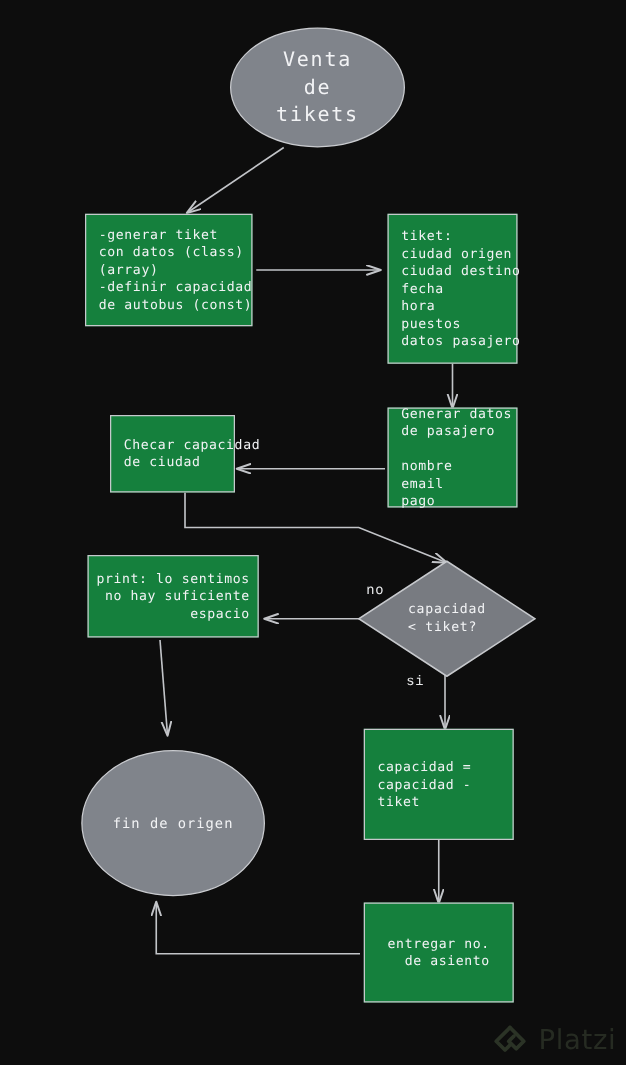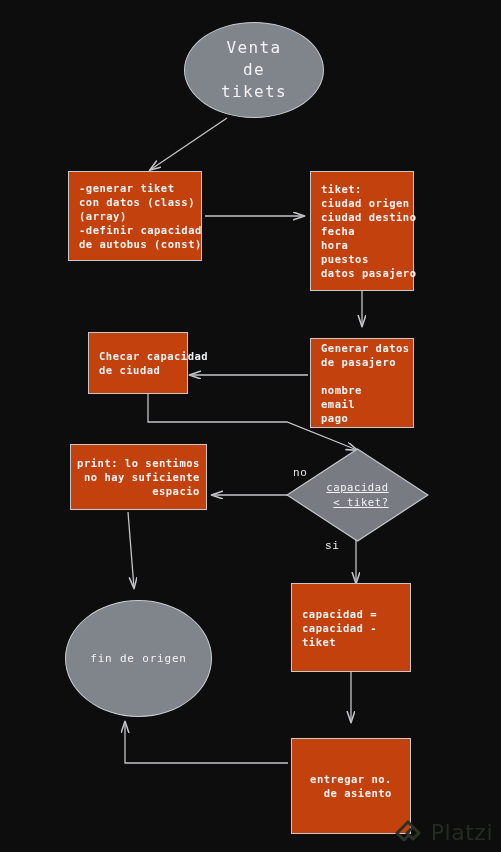--- a/index.html
+++ b/index.html
@@ -12,31 +12,30 @@
     position: relative;
     width: 501px;
     height: 852px;
     background: #0d0d0d;
     overflow: hidden;
     font-family: "DejaVu Sans Mono", "Liberation Mono", monospace;
   }
   .node {
     position: absolute;
     box-sizing: border-box;
-    background: #c2410c;
+    background: #15803d;
     border: 1px solid #c6c8cc;
     color: #f2f3f5;
     font-size: 10.5px;
     line-height: 14px;
     letter-spacing: 0.5px;
     white-space: pre;
     display: flex;
     flex-direction: column;
     justify-content: center;
-    font-weight: bold;
   }
   .node.box {
     padding: 6px 10px;
   }
   .node.center {
     align-items: center;
     text-align: right;
   }
   .node.left {
     align-items: flex-start;
@@ -69,22 +68,21 @@
     position: absolute;
     inset: 0;
     display: flex;
     align-items: center;
     justify-content: center;
     color: #f2f3f5;
     font-size: 10.5px;
     line-height: 15px;
     letter-spacing: 0.6px;
     white-space: pre;
-    text-align: right;
-    text-decoration: underline;
+    text-align: left;
   }
   .edge-label {
     position: absolute;
     color: #e9eaec;
     font-size: 11px;
     letter-spacing: 0.6px;
     white-space: pre;
     font-family: Liberation Mono, monospace;
   }
   svg.links {
@@ -160,21 +158,21 @@
   <div class="node box left" style="left:310px; top:171px; width:104px; height:120px;">
     <span>tiket:
 ciudad origen
 ciudad destino
 fecha
 hora
 puestos
 datos pasajero</span>
   </div>
 
-  <div class="node box left" style="left:310px; top:338px; width:104px; height:90px;">
+  <div class="node box left" style="left:310px; top:326px; width:104px; height:80px;">
     <span>Generar datos
 de pasajero
 
 nombre
 email
 pago</span>
   </div>
 
   <div class="node box left" style="left:88px; top:332px; width:100px; height:62px;">
     <span>Checar capacidad
@@ -197,21 +195,21 @@
 
   <div class="edge-label" style="left:293px; top:467px;">no</div>
   <div class="edge-label" style="left:325px; top:540px;">si</div>
 
   <div class="node box left" style="left:291px; top:583px; width:120px; height:89px;">
     <span>capacidad =
 capacidad -
 tiket</span>
   </div>
 
-  <div class="node box center" style="left:291px; top:722px; width:120px; height:96px;margin-top:16px;">
+  <div class="node box center" style="left:291px; top:722px; width:120px; height:80px;">
     <span>entregar no.
 de asiento</span>
   </div>
 
   <div class="terminal" style="left:65px; top:600px; width:147px; height:117px; font-size:11px; letter-spacing:0.8px;">
     <span>fin de origen</span>
   </div>
 
   <div class="watermark">
     <svg width="26" height="26" viewBox="0 0 26 26">

